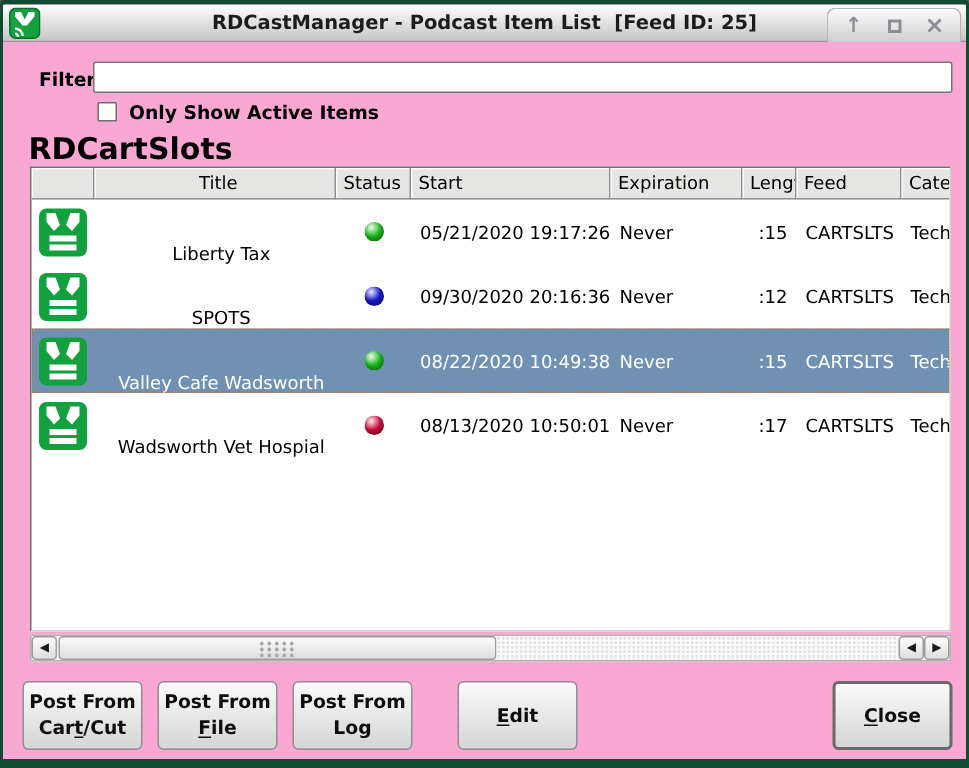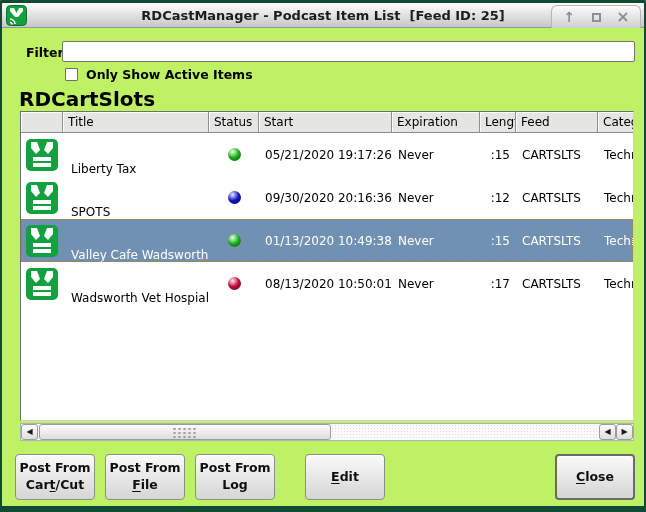--- a/index.html
+++ b/index.html
@@ -1,20 +1,20 @@
 <!DOCTYPE html>
 <html><head>
 <meta charset="utf-8">
 <style>
   html,body{margin:0;padding:0;}
   body{width:646px;height:512px;font-family:"DejaVu Sans",sans-serif;background:#555;}
   *{box-sizing:border-box;}
 
   .window{position:absolute;left:0;top:0;width:646px;height:512px;
-    background:#bef264;border:3px solid #114a33;border-left-width:2px;border-right-width:2px;
+    background:#f9a8d4;border:3px solid #114a33;border-left-width:2px;border-right-width:2px;
     border-bottom-width:6px;border-radius:3px 3px 0 0;}
 
   
   .titlebar{position:absolute;left:0;top:0;right:0;height:25px;
     background:linear-gradient(#fdfdfd,#c7c7c7);border-bottom:1px solid #979797;
     display:flex;align-items:center;justify-content:center;border-radius:2px 2px 0 0;}
   .app-icon{position:absolute;left:4px;top:2px;width:21px;height:21px;}
   .title{font-size:13px;font-weight:bold;color:#1c1c1c;white-space:pre;}
   .win-btns{position:absolute;right:3px;top:2px;height:23px;display:flex;align-items:center;gap:11px;
     padding:0 9px;background:linear-gradient(#fbfbfb,#cfcfcf);border:1px solid #b5b5b5;border-bottom:none;
@@ -33,26 +33,26 @@
   .heading{position:absolute;left:17px;top:84px;font-size:20px;font-weight:bold;color:#000;}
 
   
   .table{position:absolute;left:18px;top:108px;width:614px;height:310px;background:#fff;
     border:1px solid #6f6f6f;border-bottom-color:#cfcfcf;border-right-color:#cfcfcf;overflow:hidden;}
   .thead{display:flex;height:21px;}
   .th{background:#e5e5e3;border-right:1px solid #8f8f8f;border-bottom:1px solid #8f8f8f;
     box-shadow:inset 1px 1px 0 #fcfcfc;font-size:12px;color:#000;padding:0 0 0 5px;line-height:20px;
     overflow:hidden;white-space:nowrap;}
   .c0{width:42px;flex:none;}
-  .c1{width:146px;flex:none;}
+  .c1{width:161px;flex:none;text-align:center;}
   .c2{width:50px;flex:none;}
   .c3{width:133px;flex:none;}
   .c4{width:88px;flex:none;}
   .c5{width:36px;flex:none;}
-  .c6{width:82px;flex:none;}
+  .c6{width:70px;flex:none;}
   .c7{flex:1;min-width:0;}
   .trow{display:flex;height:43px;align-items:center;font-size:12px;color:#000;}
   .td{overflow:hidden;white-space:nowrap;padding-left:6px;}
   .td.c0{padding-left:0;display:flex;align-items:center;justify-content:center;}
   .td.c1{padding-left:8px;margin-top:28px;}
   .td.c2{display:flex;align-items:center;justify-content:center;padding-left:0;}
   .td.c5{text-align:right;padding-right:6px;padding-left:0;}
   .trow.selected{background:#7191b3;color:#fff;outline:1px dotted #b5793b;outline-offset:-1px;}
   .dot{width:13px;height:13px;border-radius:50%;
     background:radial-gradient(circle at 35% 28%,rgba(255,255,255,.9),rgba(255,255,255,0) 48%),var(--c,#888);
@@ -176,21 +176,21 @@
           <polygon points="6,4 12,4 15,12 11,16 6,10" fill="#fff"></polygon>
           <polygon points="28,4 22,4 19,12 23,16 28,10" fill="#fff"></polygon>
           <rect x="8" y="19" width="18" height="4" fill="#fff"></rect>
           <rect x="8" y="25" width="18" height="4" fill="#fff"></rect>
         </svg>
       </div>
       <div class="td c1">Valley Cafe Wadsworth</div>
       <div class="td c2">
         <span class="dot" style="--c: #1fbe1f;"></span>
       </div>
-      <div class="td c3">01/13/2020 10:49:38</div>
+      <div class="td c3">08/22/2020 10:49:38</div>
       <div class="td c4">Never</div>
       <div class="td c5">:15</div>
       <div class="td c6">CARTSLTS</div>
       <div class="td c7">Technology</div>
     </div>
 
     <div class="trow">
       <div class="td c0">
         <svg width="34" height="34" viewBox="0 0 34 34">
           <rect x="1" y="1" width="32" height="32" rx="5" fill="#12a13e"></rect>

